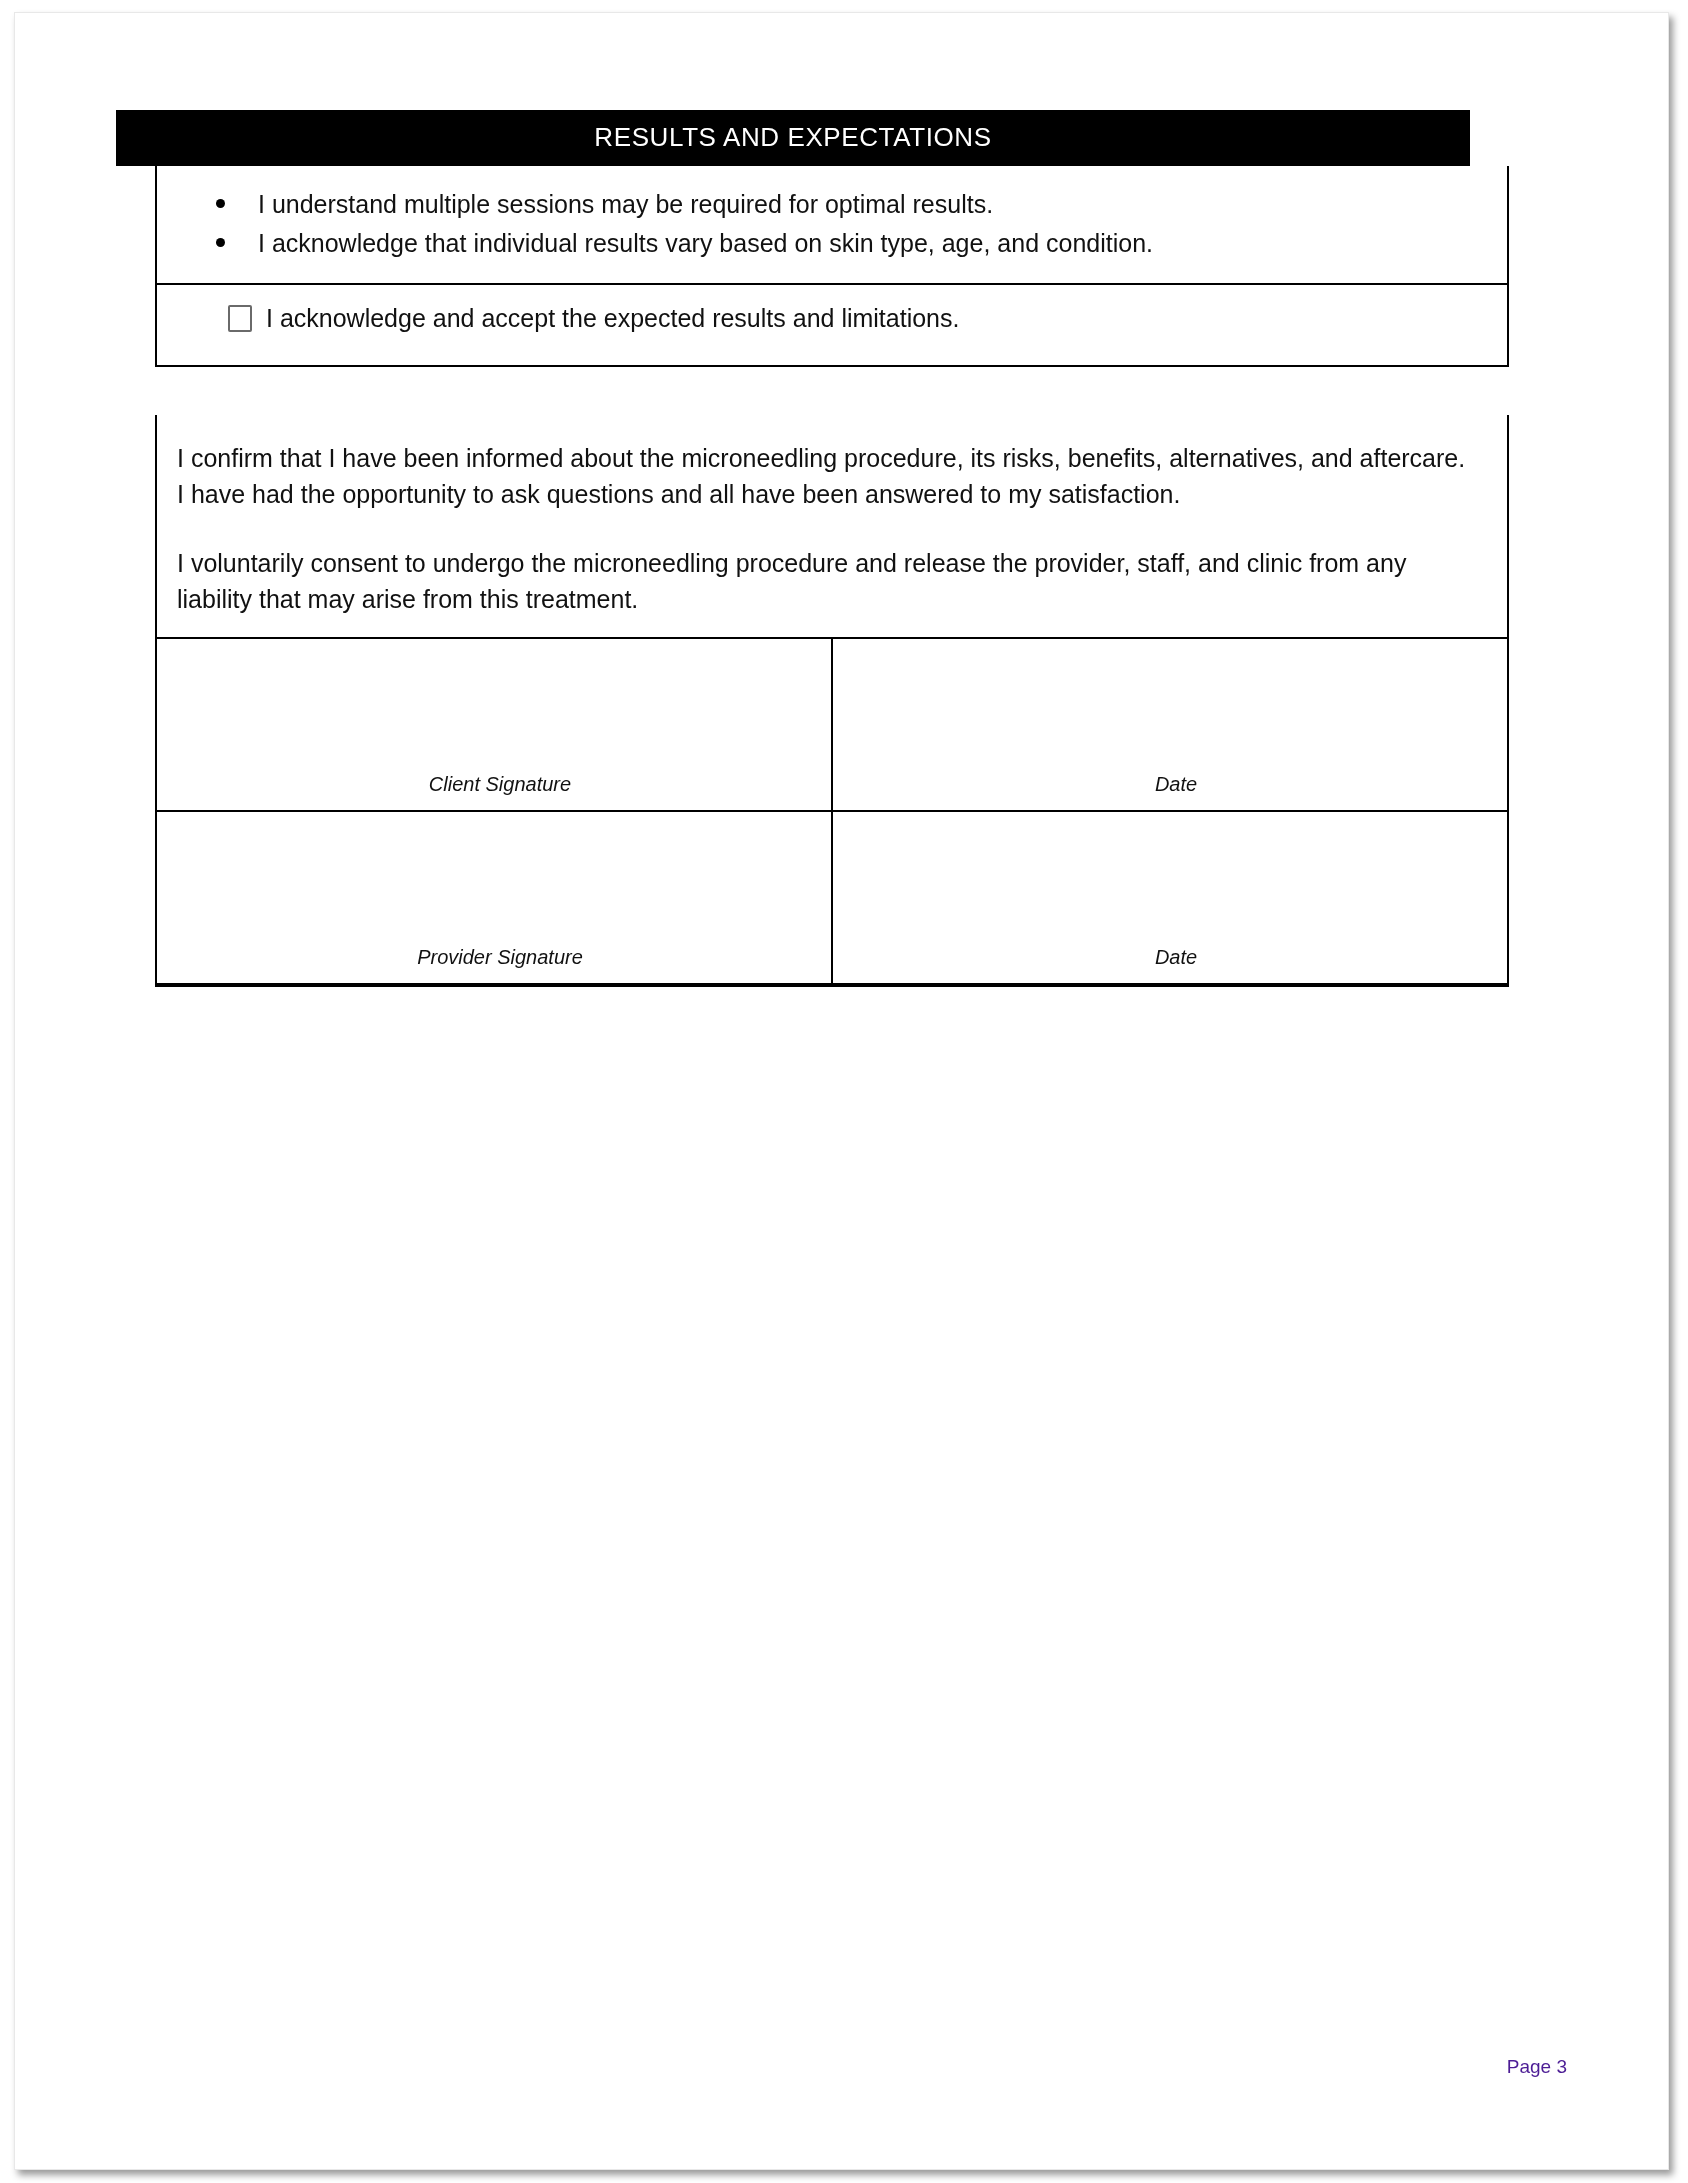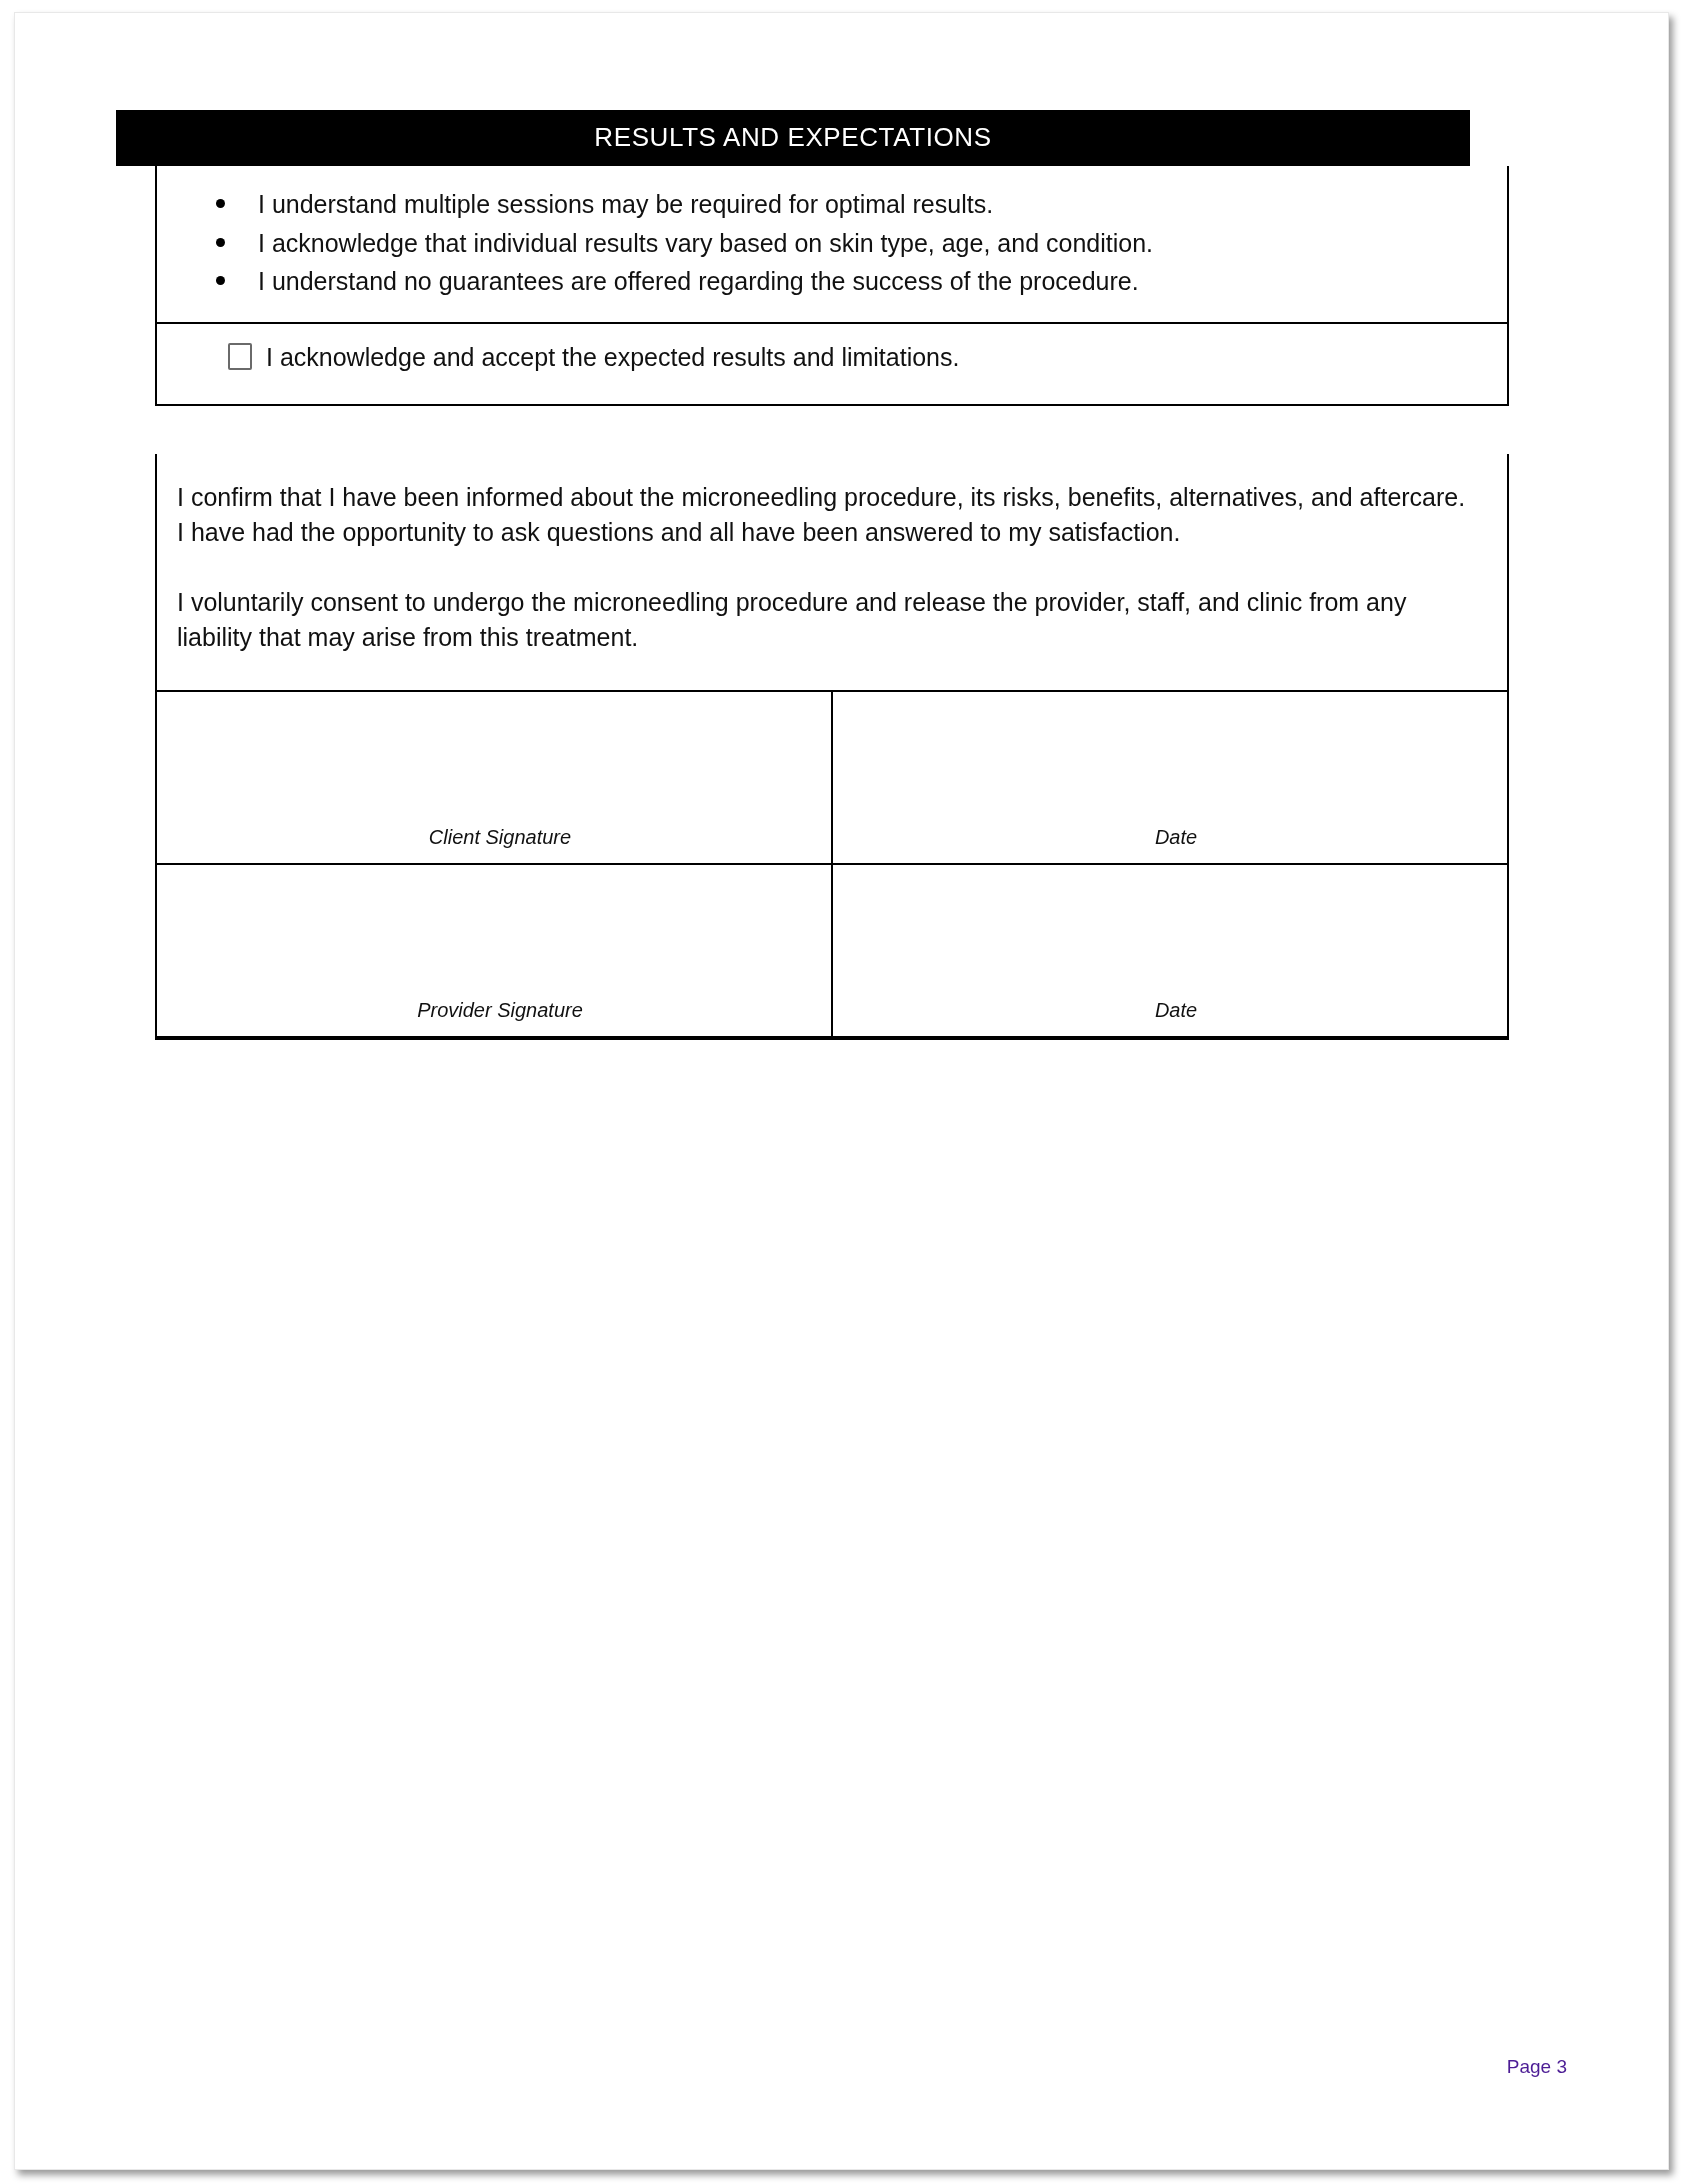--- a/index.html
+++ b/index.html
@@ -118,21 +118,21 @@
   .checkbox-label {
     font-size: 25px;
     color: #111111;
     line-height: 1.2;
   }
 
   .gap { height: 48px; }
 
   
   .consent-body {
-    padding: 26px 34px 34px 20px;
+    padding: 26px 34px 20px 20px;
   }
   .consent-body p {
     margin: 0;
     font-size: 25px;
     line-height: 1.42;
     color: #111111;
   }
   .consent-body p.second {
     margin-top: 34px;
   }
@@ -186,24 +186,20 @@
         <div class="section-body">
           <ul class="bullet-list">
             <li>
               <span class="dot"></span>
               <span>I understand multiple sessions may be required for optimal results.</span>
             </li>
             <li>
               <span class="dot"></span>
               <span>I acknowledge that individual results vary based on skin type, age, and condition.</span>
             </li>
-            <li>
-              <span class="dot"></span>
-              <span>I understand no guarantees are offered regarding the success of the procedure.</span>
-            </li>
           </ul>
 
           <div class="checkbox-row">
             <span class="checkbox-box"></span>
             <span class="checkbox-label">I acknowledge and accept the expected results and limitations.</span>
           </div>
         </div>
       </div>
 
       <div class="gap"></div>

